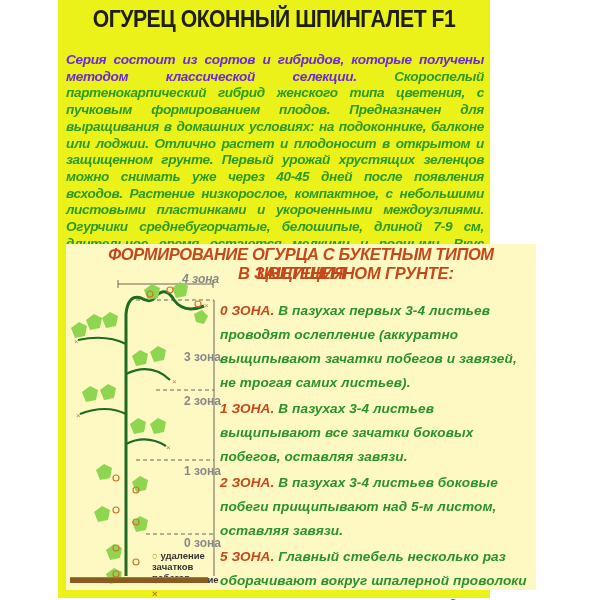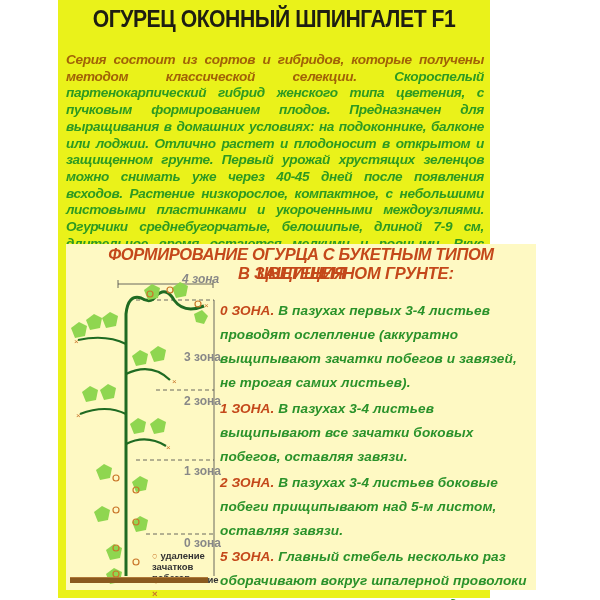--- a/index.html
+++ b/index.html
@@ -1,21 +1,21 @@
 <!DOCTYPE html>
 <html><head>
   <meta charset="utf-8">
   <style>
     html, body { margin:0; padding:0; background:#ffffff; }
     body { width:600px; height:600px; position:relative; overflow:hidden; font-family:"Liberation Sans", sans-serif; }
     .card { position:absolute; left:58px; top:0; width:432px; height:598px; background:#eaf21a; }
     .title { position:absolute; left:0; right:0; top:6px; text-align:center; font-weight:bold; font-size:23px; color:#1e1e12; letter-spacing:-0.5px; transform:scaleX(0.92); }
     .latin { position:absolute; left:0; right:0; top:35px; text-align:center; font-size:16px; color:#1e1e12; }
     .desc { position:absolute; left:8px; right:6px; top:52px; font-size:13.6px; line-height:16.7px; font-weight:bold; font-style:italic; text-align:justify; letter-spacing:-0.35px; }
-    .desc .orange { color:#a16207; }
+    .desc .orange { color:#6d28d9; }
     .desc .green { color:#2d9a22; }
     .panel { position:absolute; left:8px; top:244px; width:470px; height:346px; background:#fef9c3; }
     .ph { position:absolute; left:0; right:0; top:1px; text-align:center; font-weight:bold; font-style:italic; font-size:16.5px; color:#c4481a; letter-spacing:-0.4px; }
     .ph2 { position:absolute; left:172px; top:20px; font-weight:bold; font-style:italic; font-size:16.5px; color:#c4481a; letter-spacing:-0.2px; }
     .zones { position:absolute; left:154px; right:6px; top:55px; font-size:13.6px; line-height:24px; font-weight:bold; color:#2a922a; letter-spacing:0.1px; }
     .zone { margin-bottom:2px; }
     .zone .zl { color:#c4481a; font-style:italic; }
     .zone .zt { font-style:italic; }
     .diagram { position:absolute; left:0; top:30px; width:160px; height:316px; }
     .diagram svg { width:160px; height:316px; }

